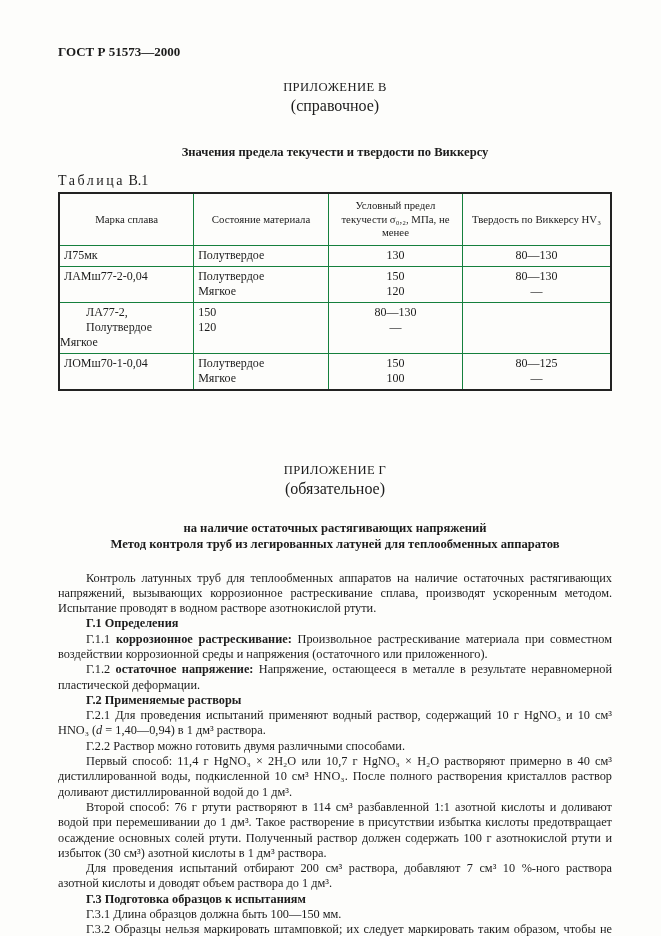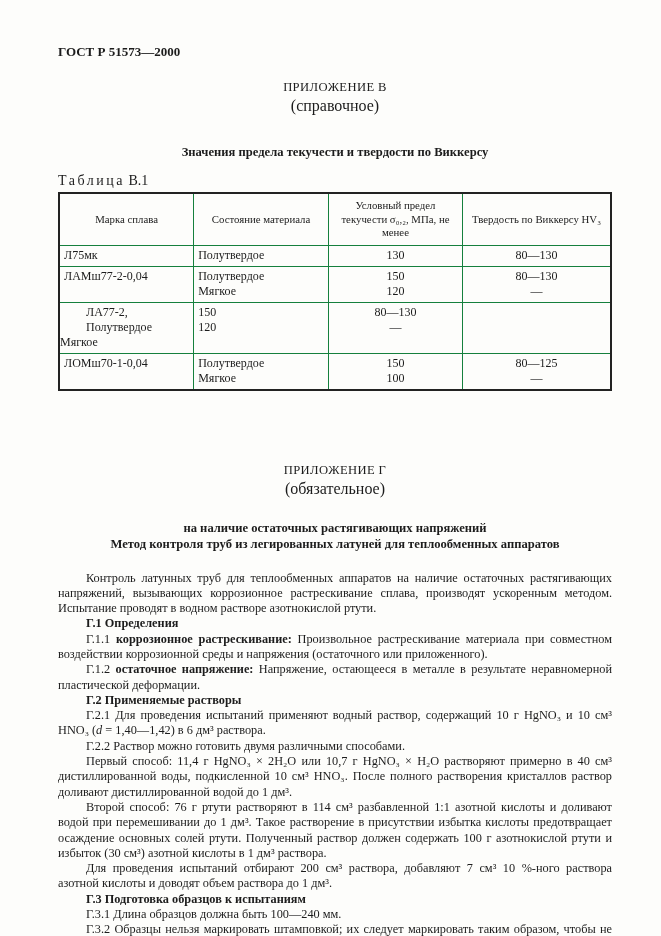--- a/index.html
+++ b/index.html
@@ -153,24 +153,24 @@
     <span>на наличие остаточных растягивающих напряжений</span>
     <span>Метод контроля труб из легированных латуней для теплообменных аппаратов</span>
   </div>
 
   <div class="bodytext">
     <p>Контроль латунных труб для теплообменных аппаратов на наличие остаточных растягивающих напряжений, вызывающих коррозионное растрескивание сплава, производят ускоренным методом. Испытание проводят в водном растворе азотнокислой ртути.</p>
     <p class="hd">Г.1 Определения</p>
     <p><span>Г.1.1 </span><span class="b">коррозионное растрескивание:</span><span> Произвольное растрескивание материала при совместном воздействии коррозионной среды и напряжения (остаточного или приложенного).</span></p>
     <p><span>Г.1.2 </span><span class="b">остаточное напряжение:</span><span> Напряжение, остающееся в металле в результате неравномерной пластической деформации.</span></p>
     <p class="hd">Г.2 Применяемые растворы</p>
-    <p><span>Г.2.1 Для проведения испытаний применяют водный раствор, содержащий 10 г HgNO₃ и 10 см³ HNO₃ (</span><span class="i">d</span><span> = 1,40—1,42) в 6 дм³ раствора.</span></p>
+    <p><span>Г.2.1 Для проведения испытаний применяют водный раствор, содержащий 10 г HgNO₃ и 10 см³ HNO₃ (</span><span class="i">d</span><span> = 1,40—0,94) в 1 дм³ раствора.</span></p>
     <p>Г.2.2 Раствор можно готовить двумя различными способами.</p>
     <p>Первый способ: 11,4 г HgNO₃ × 2H₂O или 10,7 г HgNO₃ × H₂O растворяют примерно в 40 см³ дистиллированной воды, подкисленной 10 см³ HNO₃. После полного растворения кристаллов раствор доливают дистиллированной водой до 1 дм³.</p>
     <p>Второй способ: 76 г ртути растворяют в 114 см³ разбавленной 1:1 азотной кислоты и доливают водой при перемешивании до 1 дм³. Такое растворение в присутствии избытка кислоты предотвращает осаждение основных солей ртути. Полученный раствор должен содержать 100 г азотнокислой ртути и избыток (30 см³) азотной кислоты в 1 дм³ раствора.</p>
     <p>Для проведения испытаний отбирают 200 см³ раствора, добавляют 7 см³ 10 %-ного раствора азотной кислоты и доводят объем раствора до 1 дм³.</p>
     <p class="hd">Г.3 Подготовка образцов к испытаниям</p>
-    <p>Г.3.1 Длина образцов должна быть 100—240 мм.</p>
+    <p>Г.3.1 Длина образцов должна быть 100—150 мм.</p>
     <p>Г.3.2 Образцы нельзя маркировать штамповкой; их следует маркировать таким образом, чтобы не возникали напряжения.</p>
 
   </div>
 
 </div>
 
 </body></html>

